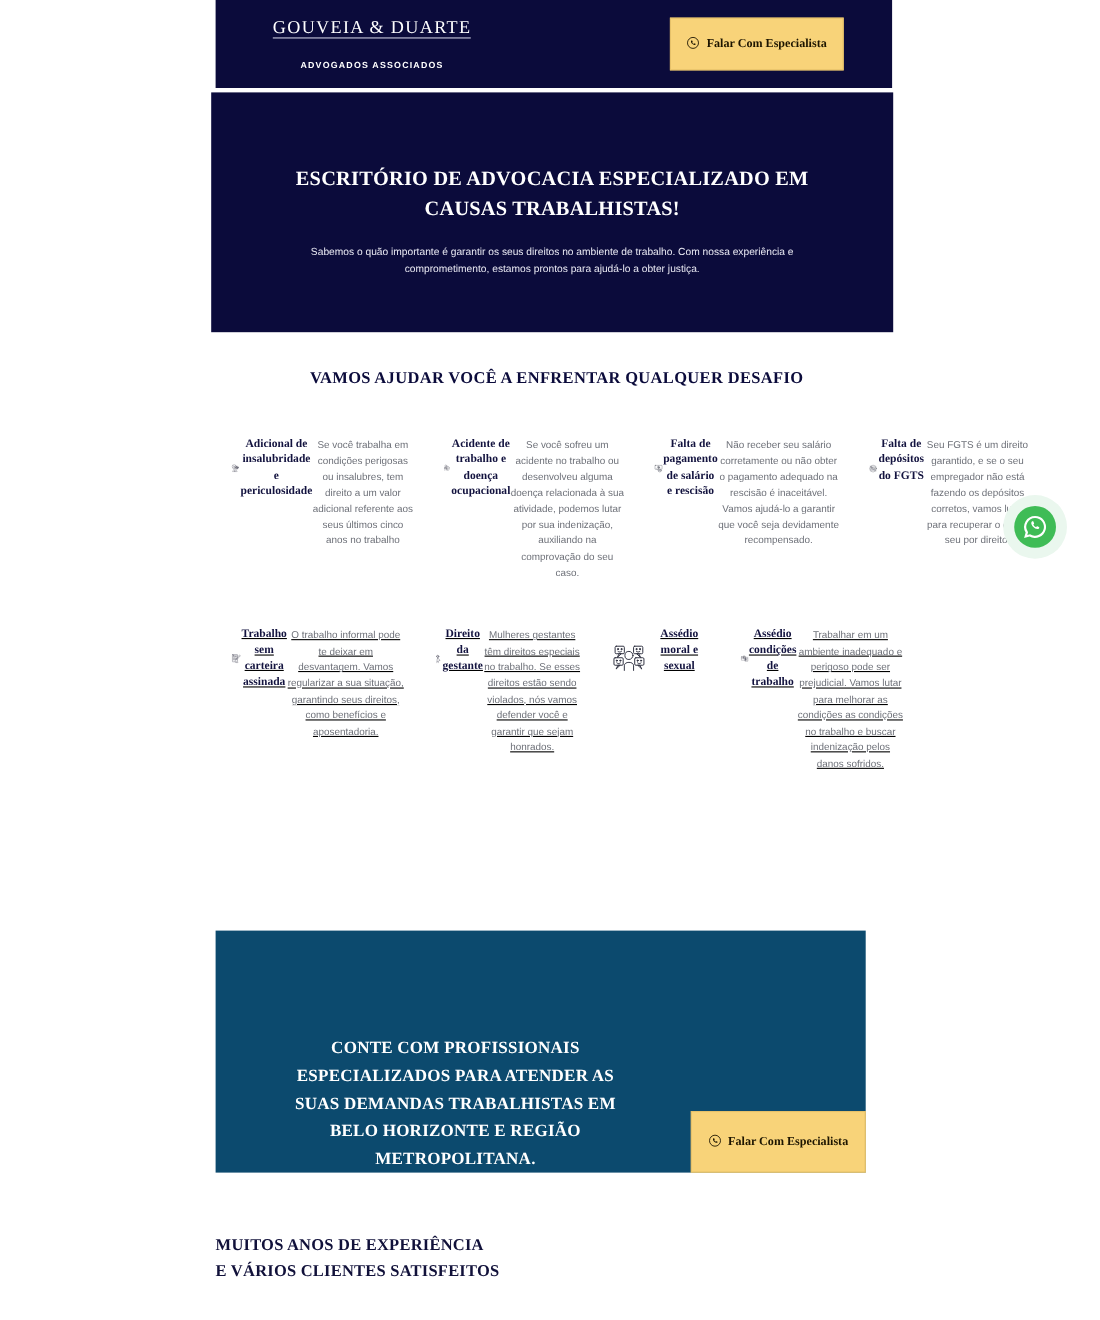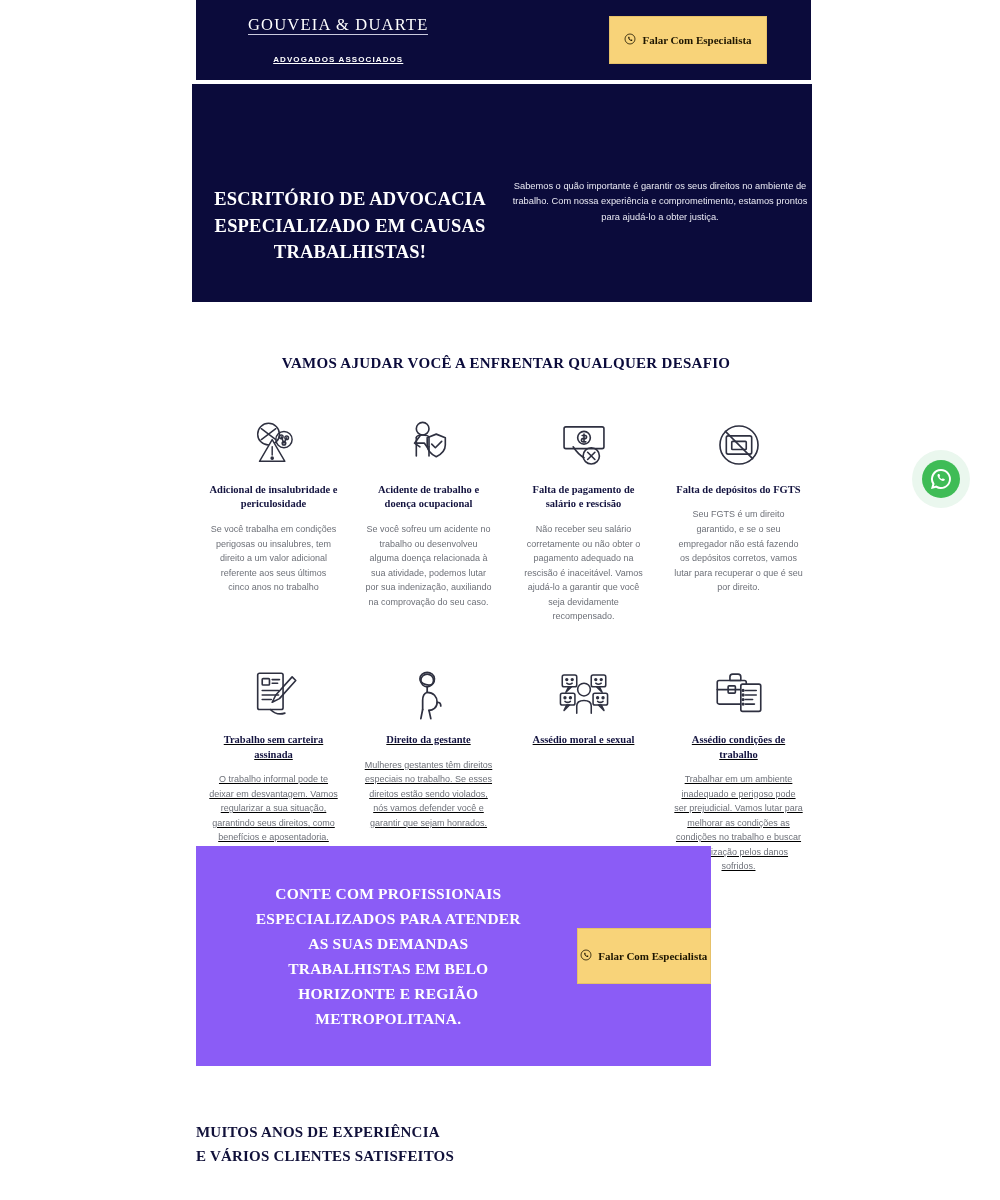--- a/index.html
+++ b/index.html
@@ -24,21 +24,21 @@
   .logo-main{
     font-family:"Liberation Serif", serif;
     font-size:16.5px; letter-spacing:1.2px; color:#ffffff;
     border-bottom:1.4px solid #c9c9dd;
     padding-bottom:0; white-space:nowrap;
     line-height:1.15;
   }
   .logo-sub{
     font-family:"Liberation Sans", sans-serif;
     font-size:8px; font-weight:bold; letter-spacing:1.1px; color:#ffffff;
-    margin-top:20px; white-space:nowrap;text-decoration:underline;
+    margin-top:20px; white-space:nowrap;
   }
   .btn-gold{
     background:#f8d379;
     color:#1d1500;
     font-family:"Liberation Serif", serif;
     font-weight:bold;
     border:1px solid #e6c169;
     display:inline-flex; align-items:center; gap:6px;
     cursor:pointer;
     box-sizing:border-box;
@@ -47,21 +47,21 @@
     width:158px; height:48px; justify-content:center;
     font-size:11px; margin-right:44px;
   }
   .wa-glyph{ display:inline-block; line-height:1; }
 
   
   .hero{
     position:absolute; left:192px; top:84px; width:620px; height:218px;
     background:#0b0b3b;
     box-sizing:border-box;
-    display:flex; align-items:center; justify-content:flex-start;
+    display:flex; flex-direction:column; align-items:center; justify-content:flex-start;
   }
   .hero-title{
     font-family:"Liberation Serif", serif;
     font-weight:bold;
     font-size:18.5px;
     color:#ffffff;
     text-align:center;
     line-height:1.45;
     letter-spacing:0.2px;
     width:470px;
@@ -72,39 +72,39 @@
     font-size:9.3px;
     color:#e9e9f3;
     text-align:center;
     line-height:1.62;
     width:452px;
     margin-top:18px;
   }
 
   
   .services{
-    position:absolute; left:196px; top:355px; width:620px;
+    position:absolute; left:196px; top:336px; width:620px;
   }
   .sec-title{
     font-family:"Liberation Serif", serif;
     font-weight:bold;
     font-size:15px;
     letter-spacing:0.3px;
     color:#0b0b3b;
     text-align:center;
     margin:0 0 44px 0;
   }
   .grid{
     display:grid;
     grid-template-columns:repeat(4, 1fr);
     column-gap:0px;
     row-gap:26px;
   }
   .card{
-    display:flex; flex-direction:column; align-items:center;
+    display:flex; align-items:flex-start;
     padding:0 13px; box-sizing:border-box;
   }
   .card-icon{
     width:58px; height:58px;
     display:flex; align-items:center; justify-content:center;
     margin-bottom:9px;
   }
   .card-icon svg{ width:100%; height:100%; display:block; }
   .card-title{
     font-family:"Liberation Serif", serif;
@@ -119,23 +119,23 @@
     font-family:"Liberation Sans", sans-serif;
     font-size:9px;
     color:#6d7078;
     text-align:center;
     line-height:1.62;
   }
   .row2 .card{ padding-top:0;text-decoration:underline; }
 
   
   .cta{
-    position:absolute; left:196px; top:846px; width:515px; height:220px;
-    background:#8b5cf6;
-    display:flex; align-items:center;
+    position:absolute; left:196px; top:846px; width:591px; height:220px;
+    background:#0c4a6e;
+    display:flex; align-items:flex-end;
     box-sizing:border-box;
   }
   .cta-text{
     font-family:"Liberation Serif", serif;
     font-weight:bold;
     font-size:15.5px;
     color:#ffffff;
     line-height:1.62;
     letter-spacing:0.2px;
     width:330px;

